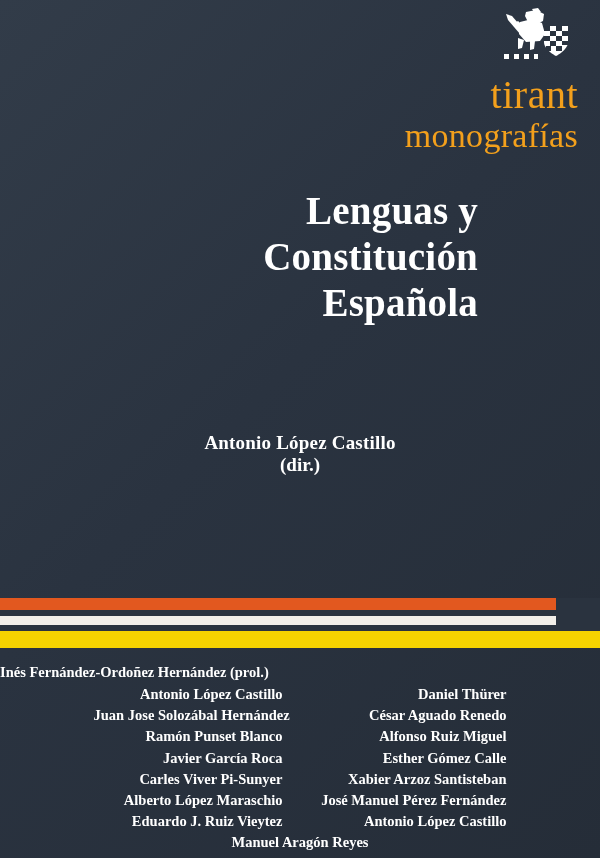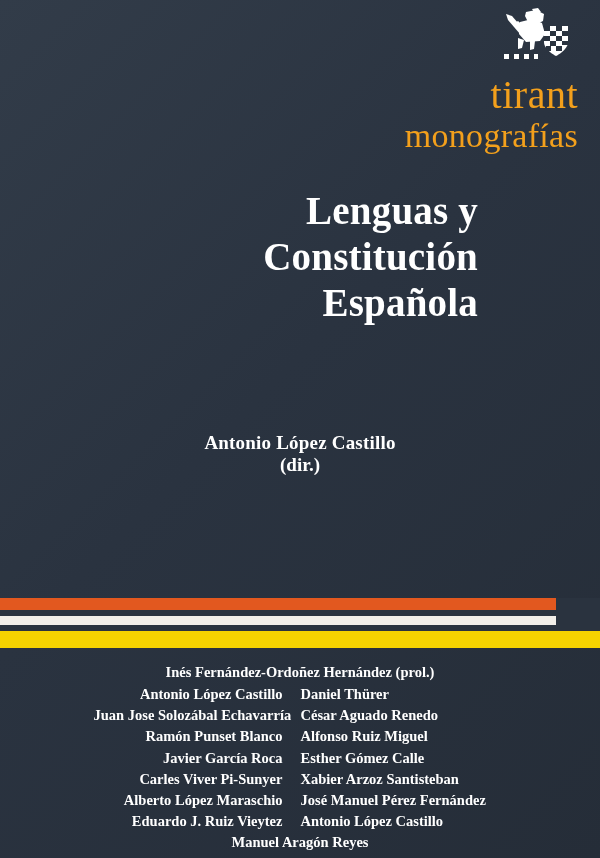--- a/index.html
+++ b/index.html
@@ -142,40 +142,39 @@
     left: 0;
     right: 0;
     top: 662px;
     bottom: 0;
     color: #ffffff;
     font-size: 14.5px;
     font-weight: bold;
     line-height: 1.46;
   }
   .contrib-prologue {
-    text-align: center;
     white-space: nowrap;
   }
   .contrib-rows {
     margin-top: 1px;
   }
   .contrib-row {
     display: flex;
     justify-content: center;
     white-space: nowrap;
   }
   .contrib-col-left {
     width: 198px;
     text-align: right;
     padding-right: 9px;
     box-sizing: border-box;
   }
   .contrib-col-right {
     width: 215px;
-    text-align: left;
+    text-align: right;
     padding-left: 9px;
     box-sizing: border-box;
   }
   .contrib-single {
     text-align: center;
     white-space: nowrap;
   }
 </style>
 </head>
 <body>
@@ -249,21 +248,21 @@
   </div>
 
   <div class="contributors">
     <div class="contrib-prologue">Inés Fernández-Ordoñez Hernández (prol.)</div>
     <div class="contrib-rows">
       <div class="contrib-row">
         <span class="contrib-col-left">Antonio López Castillo</span>
         <span class="contrib-col-right">Daniel Thürer</span>
       </div>
       <div class="contrib-row">
-        <span class="contrib-col-left">Juan Jose Solozábal Echavarría</span>
+        <span class="contrib-col-left">Juan Jose Solozábal Hernández</span>
         <span class="contrib-col-right">César Aguado Renedo</span>
       </div>
       <div class="contrib-row">
         <span class="contrib-col-left">Ramón Punset Blanco</span>
         <span class="contrib-col-right">Alfonso Ruiz Miguel</span>
       </div>
       <div class="contrib-row">
         <span class="contrib-col-left">Javier García Roca</span>
         <span class="contrib-col-right">Esther Gómez Calle</span>
       </div>

